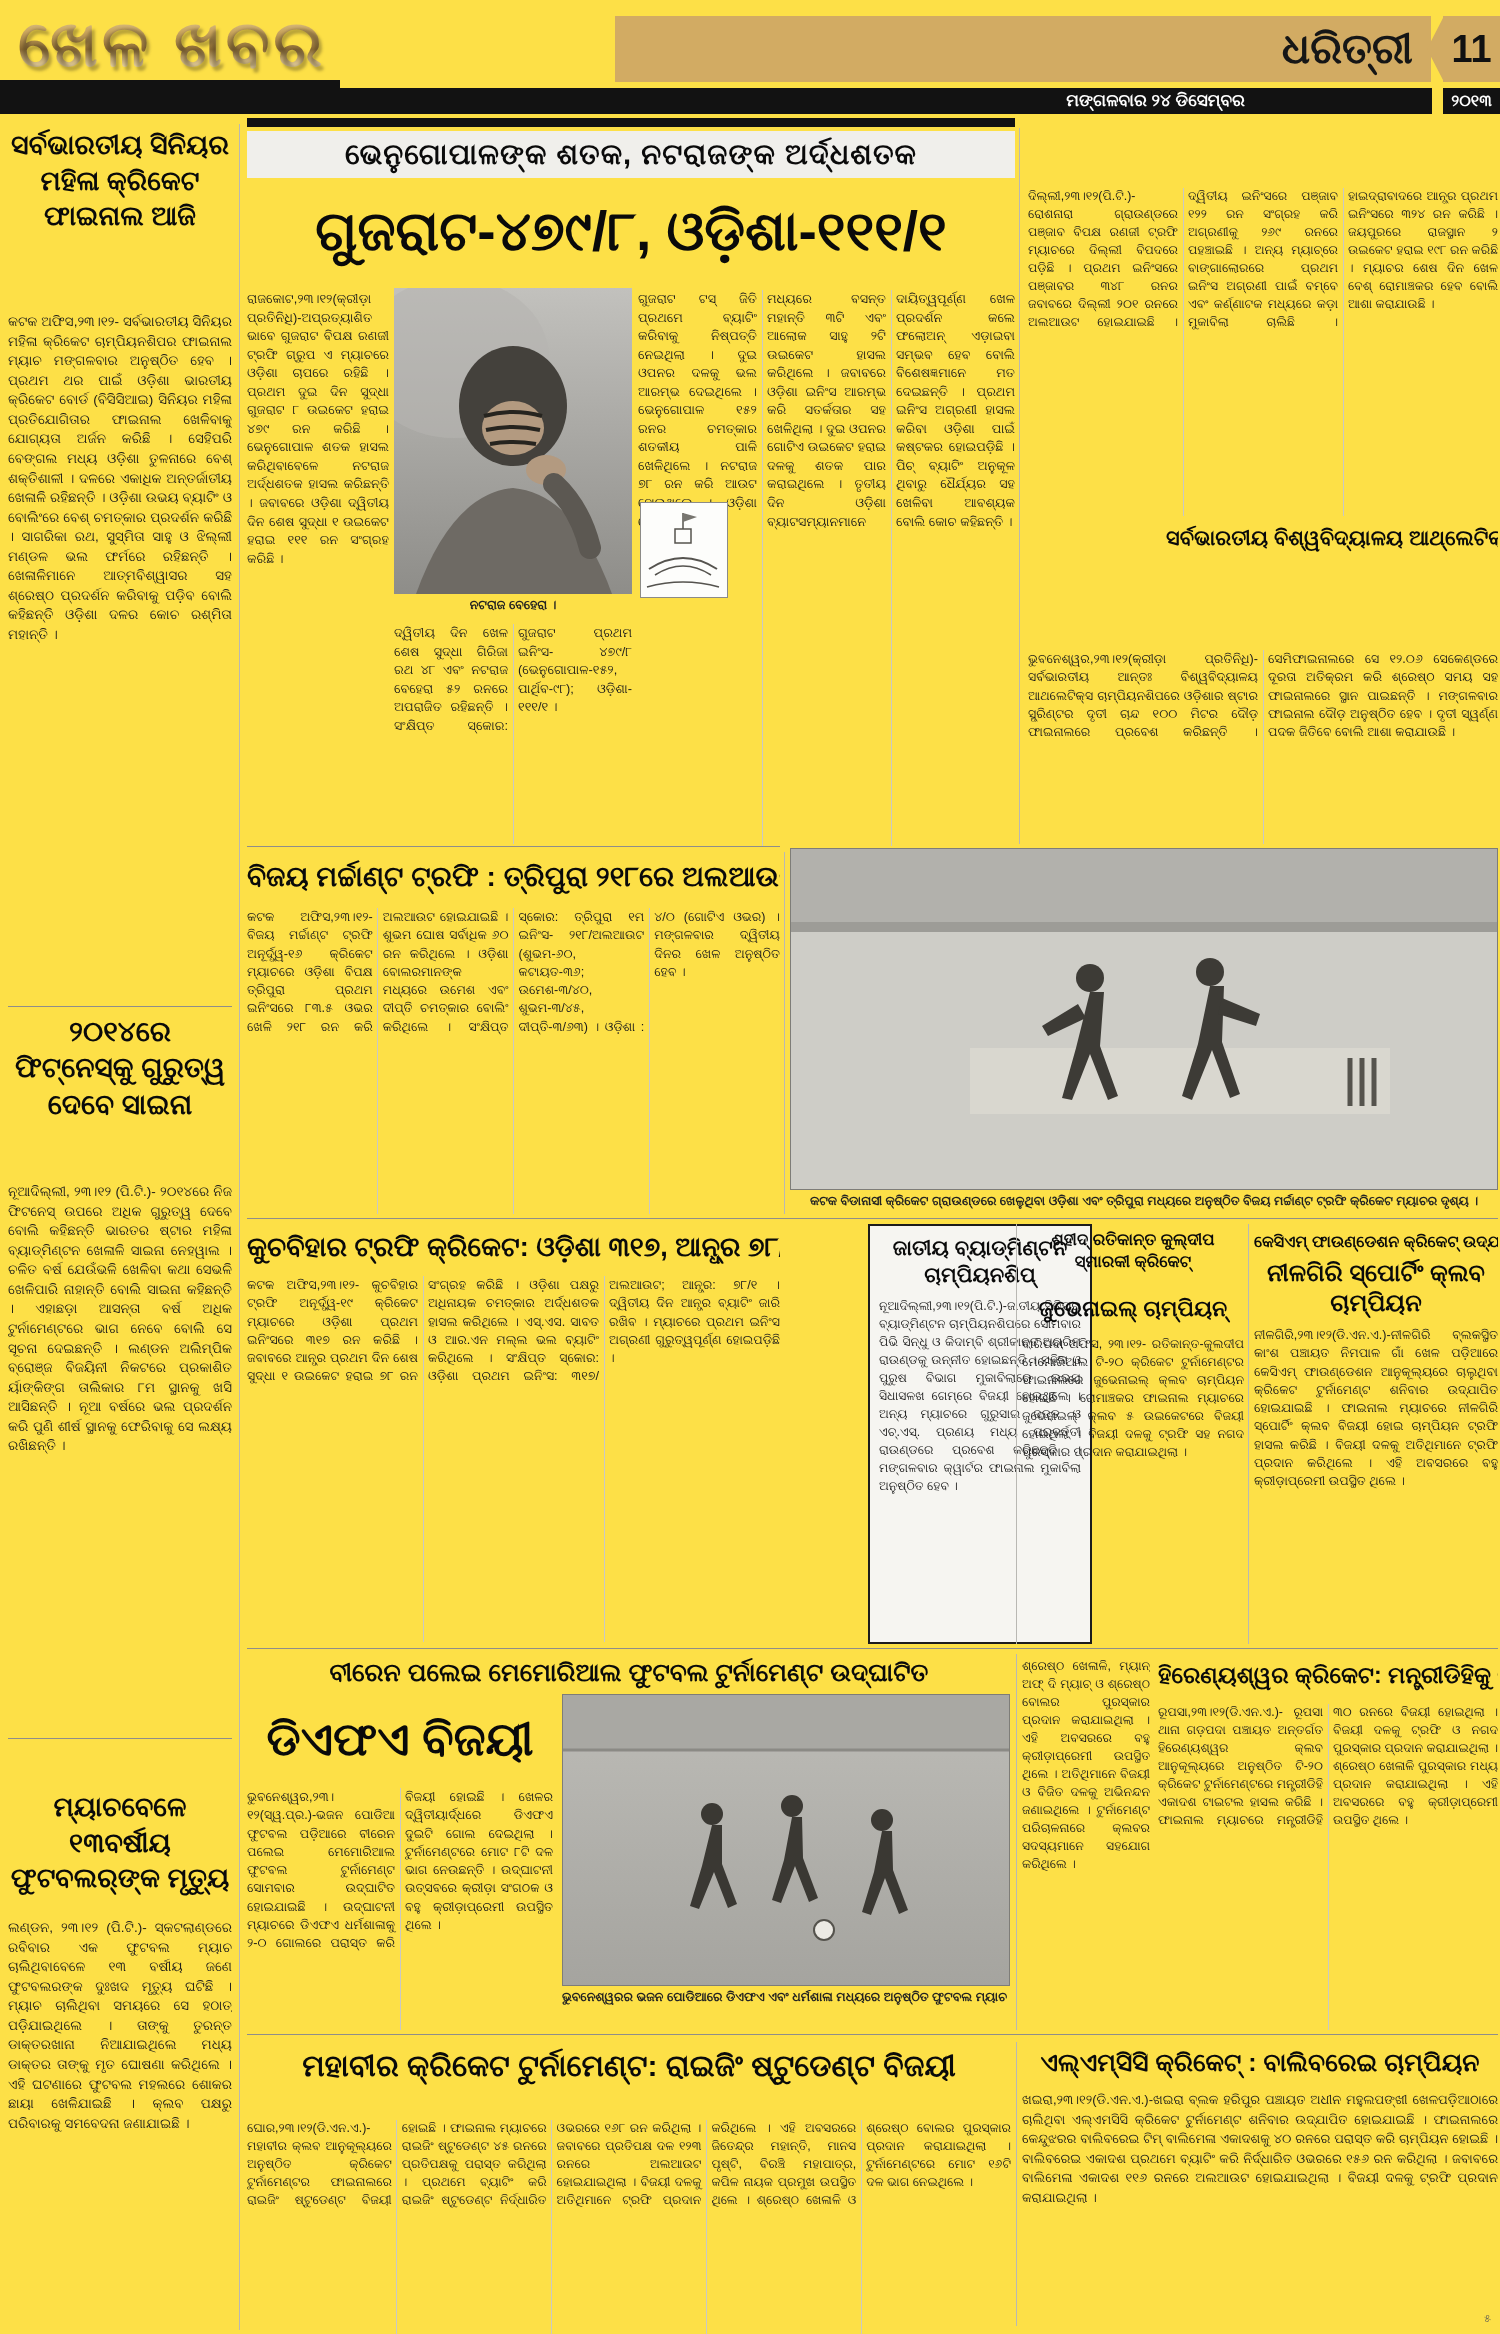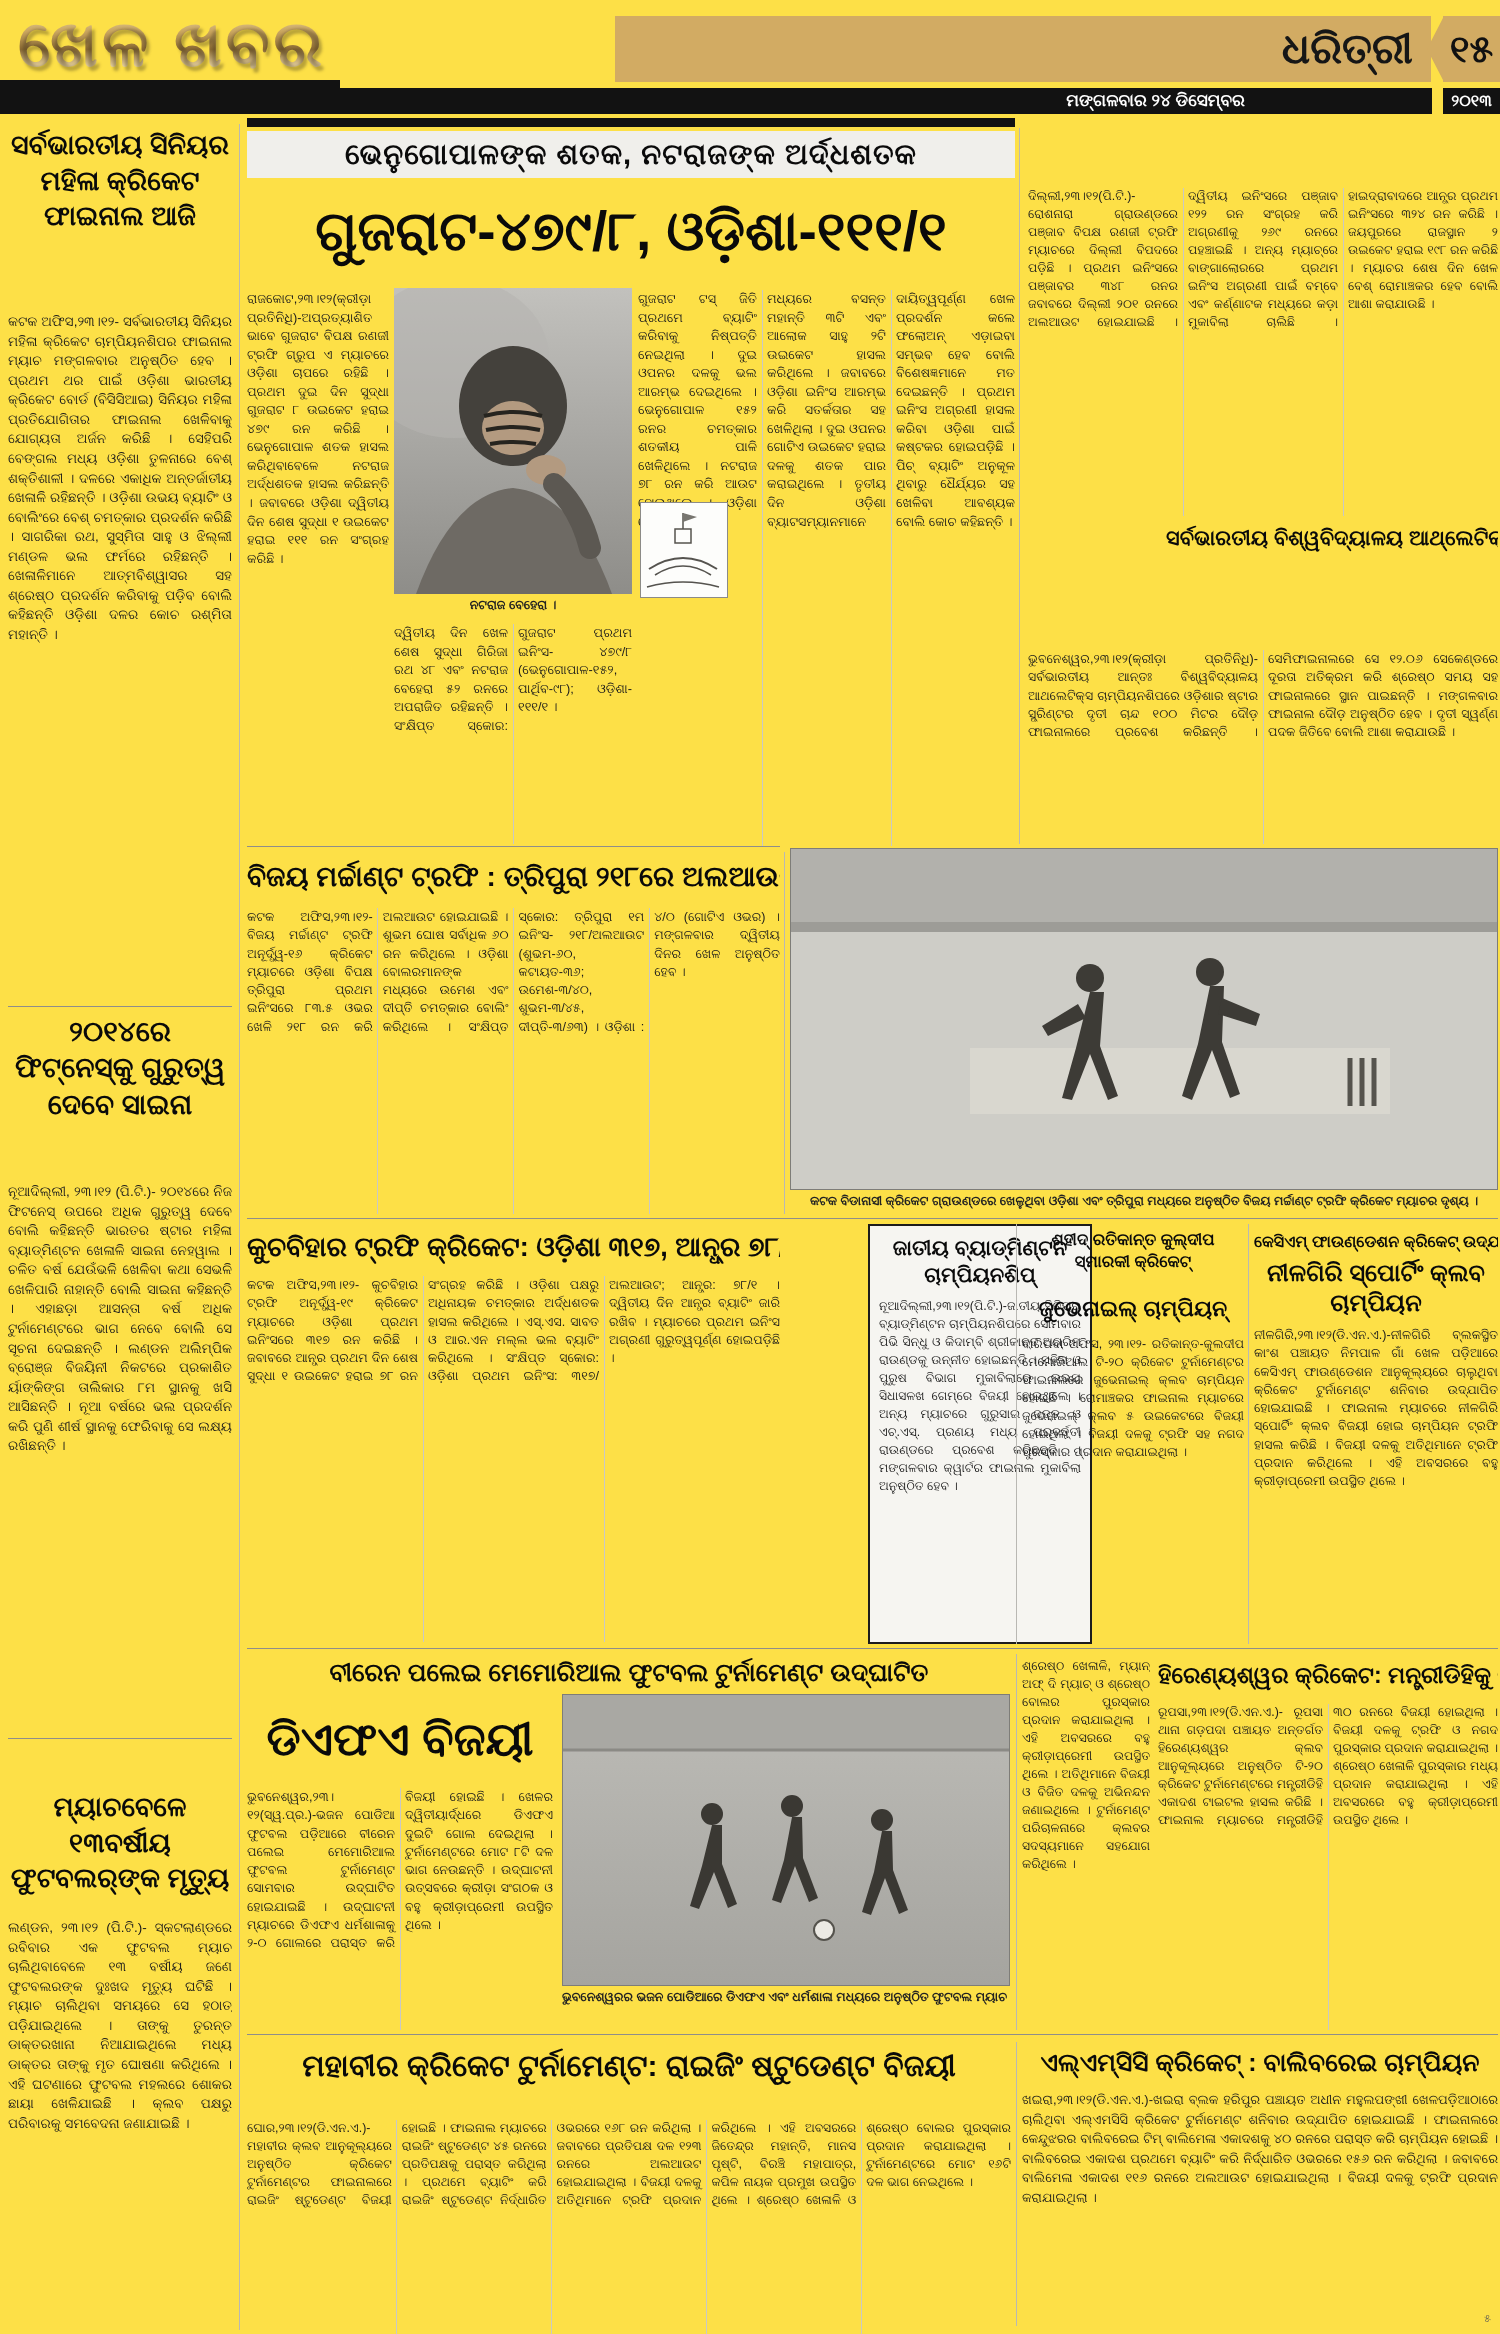--- a/index.html
+++ b/index.html
@@ -32,21 +32,21 @@
 
 <div id="paper">
 
   <div class="abs" id="masthead-logo" style="left:18px;top:2px;width:580px;height:86px;font-size:64px;line-height:84px;">ଖେଳ ଖବର</div>
 
   <div class="abs tan" style="left:615px;top:16px;width:816px;height:66px;text-align:right;">
     <span style="display:inline-block;font-size:42px;font-weight:800;line-height:66px;padding-right:18px;color:#161616;">ଧରିତ୍ରୀ</span>
   </div>
   <div class="abs notch" style="left:1427px;top:16px;"></div>
   <div class="abs tan" style="left:1443px;top:16px;width:57px;height:66px;text-align:center;">
-    <span style="font-size:38px;font-weight:800;line-height:66px;color:#111;">୧୫</span>
+    <span style="font-size:38px;font-weight:800;line-height:66px;color:#111;">11</span>
   </div>
 
   <div class="abs blackbar" style="left:0;top:80px;width:340px;height:10px;"></div>
   <div class="abs blackbar" style="left:0;top:88px;width:1432px;height:26px;text-align:right;">
     <span style="font-size:17px;font-weight:700;line-height:26px;color:#fff;padding-right:187px;display:inline-block;">ମଙ୍ଗଳବାର ୨୪ ଡିସେମ୍ବର</span>
   </div>
   <div class="abs blackbar" style="left:1443px;top:88px;width:57px;height:26px;text-align:center;">
     <span style="font-size:16px;font-weight:700;line-height:26px;color:#fff;">୨୦୧୩</span>
   </div>
 

